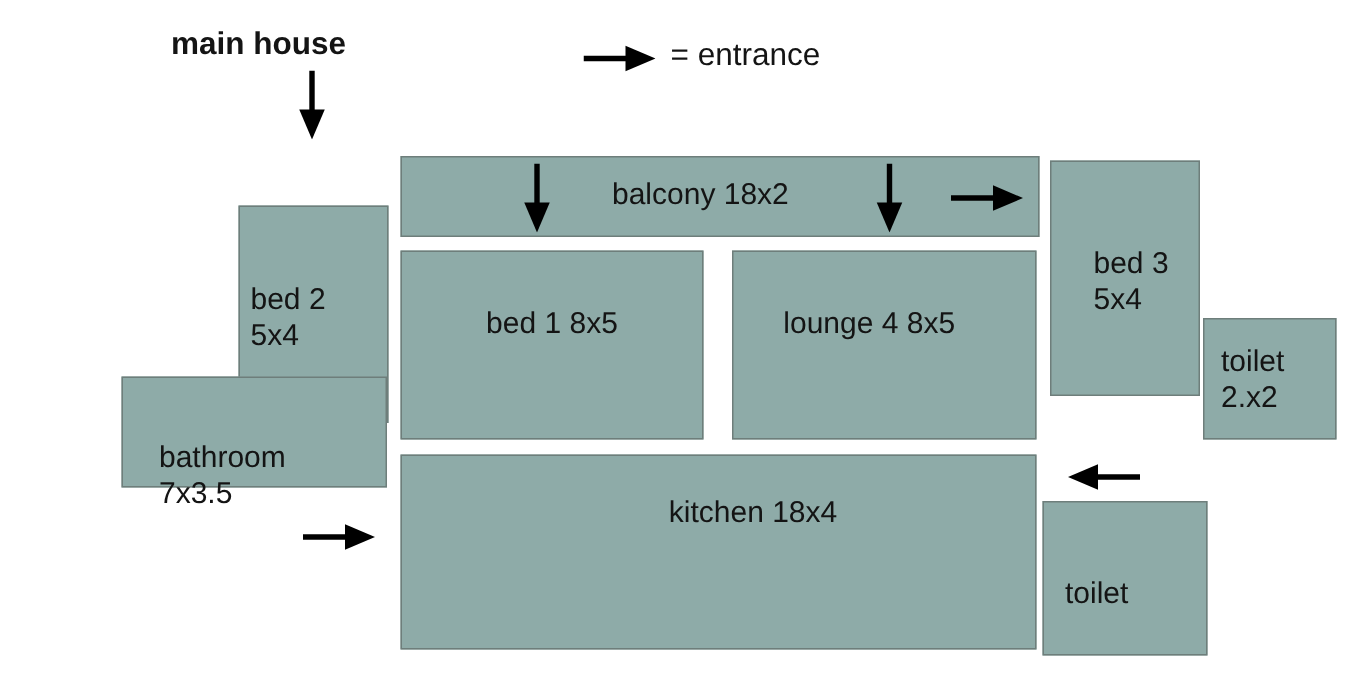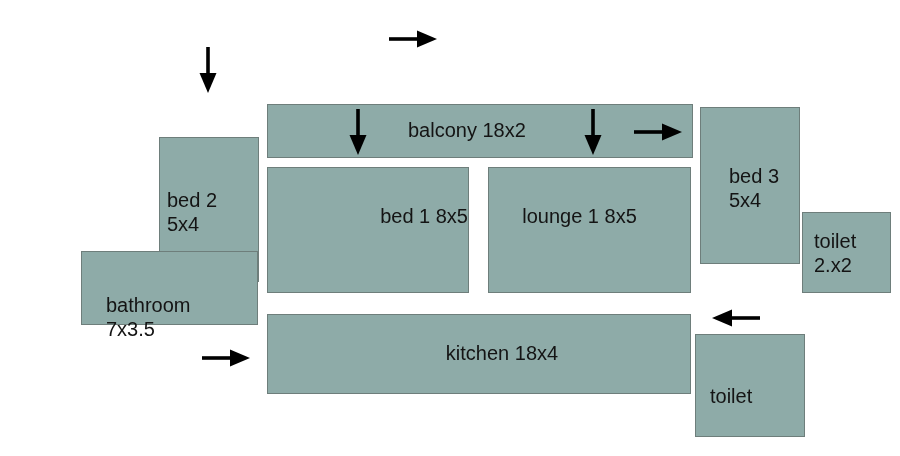--- a/index.html
+++ b/index.html
@@ -51,30 +51,32 @@
     color: var(--arrow, #000000);
   }
   .arrow line { stroke: currentColor; stroke-width: 3.6px; }
   .arrow polygon { fill: currentColor; }
 </style>
 </head>
 <body>
 
 <div class="canvas">
 
+  <div class="title">main house</div>
 
   <svg class="arrow" style="left:198px; top:47px;" width="20" height="46" aria-hidden="true">
     <line x1="10" y1="0" x2="10" y2="30"></line>
     <polygon points="1.5,26 18.5,26 10,46"></polygon>
   </svg>
 
   <svg class="arrow" style="left:389px; top:29px;" width="48" height="20" aria-hidden="true">
     <line x1="0" y1="10" x2="32" y2="10"></line>
     <polygon points="28,1.5 28,18.5 48,10"></polygon>
   </svg>
+  <div class="legend-text" style="left:447px; top:25px;">= entrance</div>
 
   <div class="room" style="left:159px; top:105px; width:100px; height:145px;margin-top:32px;">
     <div class="room-label" style="left:7px; top:50px;">
       <div>bed 2</div>
       <div>5x4</div>
     </div>
   </div>
 
   <div class="room" style="left:267px; top:104px; width:426px; height:54px;">
     <svg class="arrow" style="left:80px; top:4px;" width="20" height="46" aria-hidden="true">
@@ -86,25 +88,25 @@
       <line x1="10" y1="0" x2="10" y2="30"></line>
       <polygon points="1.5,26 18.5,26 10,46"></polygon>
     </svg>
     <svg class="arrow" style="left:366px; top:17px;" width="48" height="20" aria-hidden="true">
       <line x1="0" y1="10" x2="32" y2="10"></line>
       <polygon points="28,1.5 28,18.5 48,10"></polygon>
     </svg>
   </div>
 
   <div class="room" style="left:267px; top:167px; width:202px; height:126px;">
-    <div class="room-label centered" style="top:36px;text-align:right;">bed 1 8x5</div>
+    <div class="room-label centered" style="top:36px;">bed 1 8x5</div>
   </div>
 
   <div class="room" style="left:488px; top:167px; width:203px; height:126px;">
-    <div class="room-label centered" style="top:36px; transform:translateX(-10px);">lounge 1 8x5</div>
+    <div class="room-label centered" style="top:36px; transform:translateX(-10px);">lounge 4 8x5</div>
   </div>
 
   <div class="room" style="left:700px; top:107px; width:100px; height:157px;">
     <div class="room-label" style="left:17px; top:56px;margin-left:11px;">
       <div>bed 3</div>
       <div>5x4</div>
     </div>
   </div>
 
   <div class="room" style="left:802px; top:212px; width:89px; height:81px;">
@@ -114,21 +116,21 @@
     </div>
   </div>
 
   <div class="room" style="left:81px; top:251px; width:177px; height:74px;">
     <div class="room-label" style="left:24px; top:13px;margin-top:28px;">
       <div>bathroom</div>
       <div>7x3.5</div>
     </div>
   </div>
 
-  <div class="room" style="left:267px; top:314px; width:424px; height:80px;">
+  <div class="room" style="left:267px; top:303px; width:424px; height:130px;">
     <div class="room-label centered" style="top:26px; transform:translateX(23px);">kitchen 18x4</div>
   </div>
 
   <div class="room" style="left:695px; top:334px; width:110px; height:103px;">
     <div class="room-label" style="left:14px; top:49px;">
       <div>toilet</div>
     </div>
   </div>
 
   <svg class="arrow" style="left:202px; top:348px;" width="48" height="20" aria-hidden="true">

